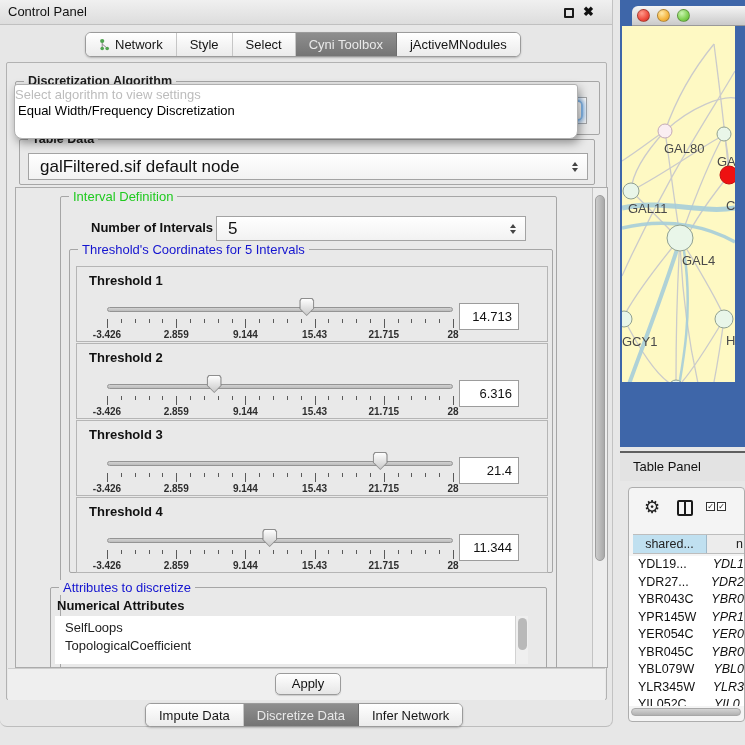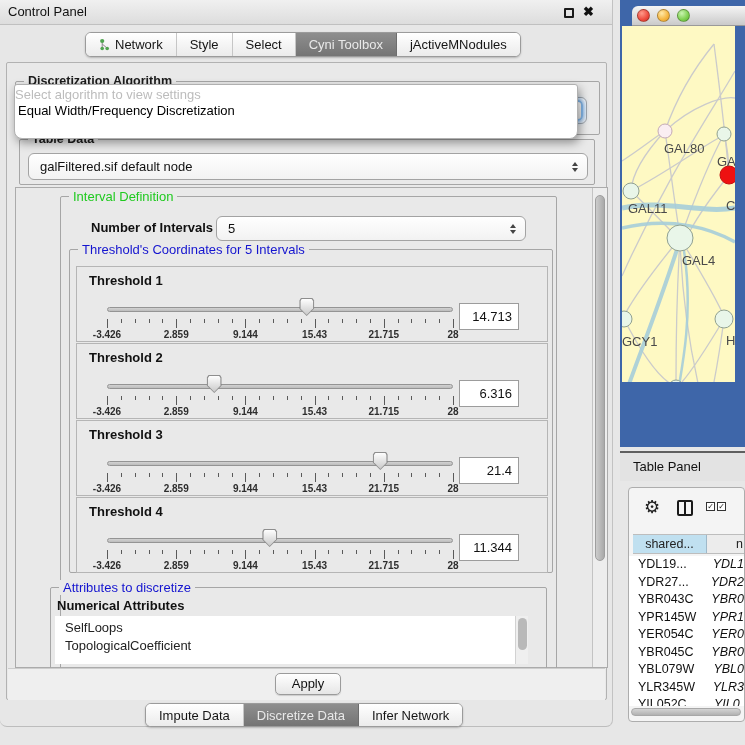--- a/index.html
+++ b/index.html
@@ -35,21 +35,21 @@
   #content-panel { position:absolute; left:6px; top:62px; width:601px; height:638px;
     background:#e9e9e9; border:1px solid #b2b2b2; border-radius:2px; }
 
   .group { position:absolute; border:1px solid #a6a6a6; border-radius:2px; }
   .group-title { position:absolute; top:-8px; left:8px; background:#e9e9e9; padding:0 4px;
     font-size:12.5px; font-weight:bold; color:#1c1c1c; white-space:nowrap; }
   .group-title.green { color:#1fca1f; font-weight:normal; font-size:13px; }
   .group-title.blue { color:#1414cf; font-weight:normal; font-size:13px; }
 
   .combo { position:absolute; height:27px; background:linear-gradient(#ffffff,#f2f2f2);
-    border:1px solid #a3a3a3; border-radius:6px; font-size:13px; color:#111;
+    border:1px solid #a3a3a3; border-radius:0; font-size:17px; color:#111;
     line-height:25px; padding-left:11px; }
   .combo-cap { position:absolute; right:3px; top:2px; bottom:2px; width:18px; border-radius:5px;
     display:flex; align-items:center; justify-content:center; }
   .combo-cap.focused { border:2px solid #82b6e9; box-shadow:0 0 5px 1px rgba(110,170,235,.9);
     background:linear-gradient(#fafafa,#e2e2e2); }
   .cap-arrows { display:flex; flex-direction:column; align-items:center; gap:2px; }
   .arr-up { width:0; height:0; border-left:3.5px solid transparent; border-right:3.5px solid transparent; border-bottom:4px solid #444; }
   .arr-down { width:0; height:0; border-left:3.5px solid transparent; border-right:3.5px solid transparent; border-top:4px solid #444; }
 
   #group-algo { left:8px; top:18px; width:585px; height:54px; }

